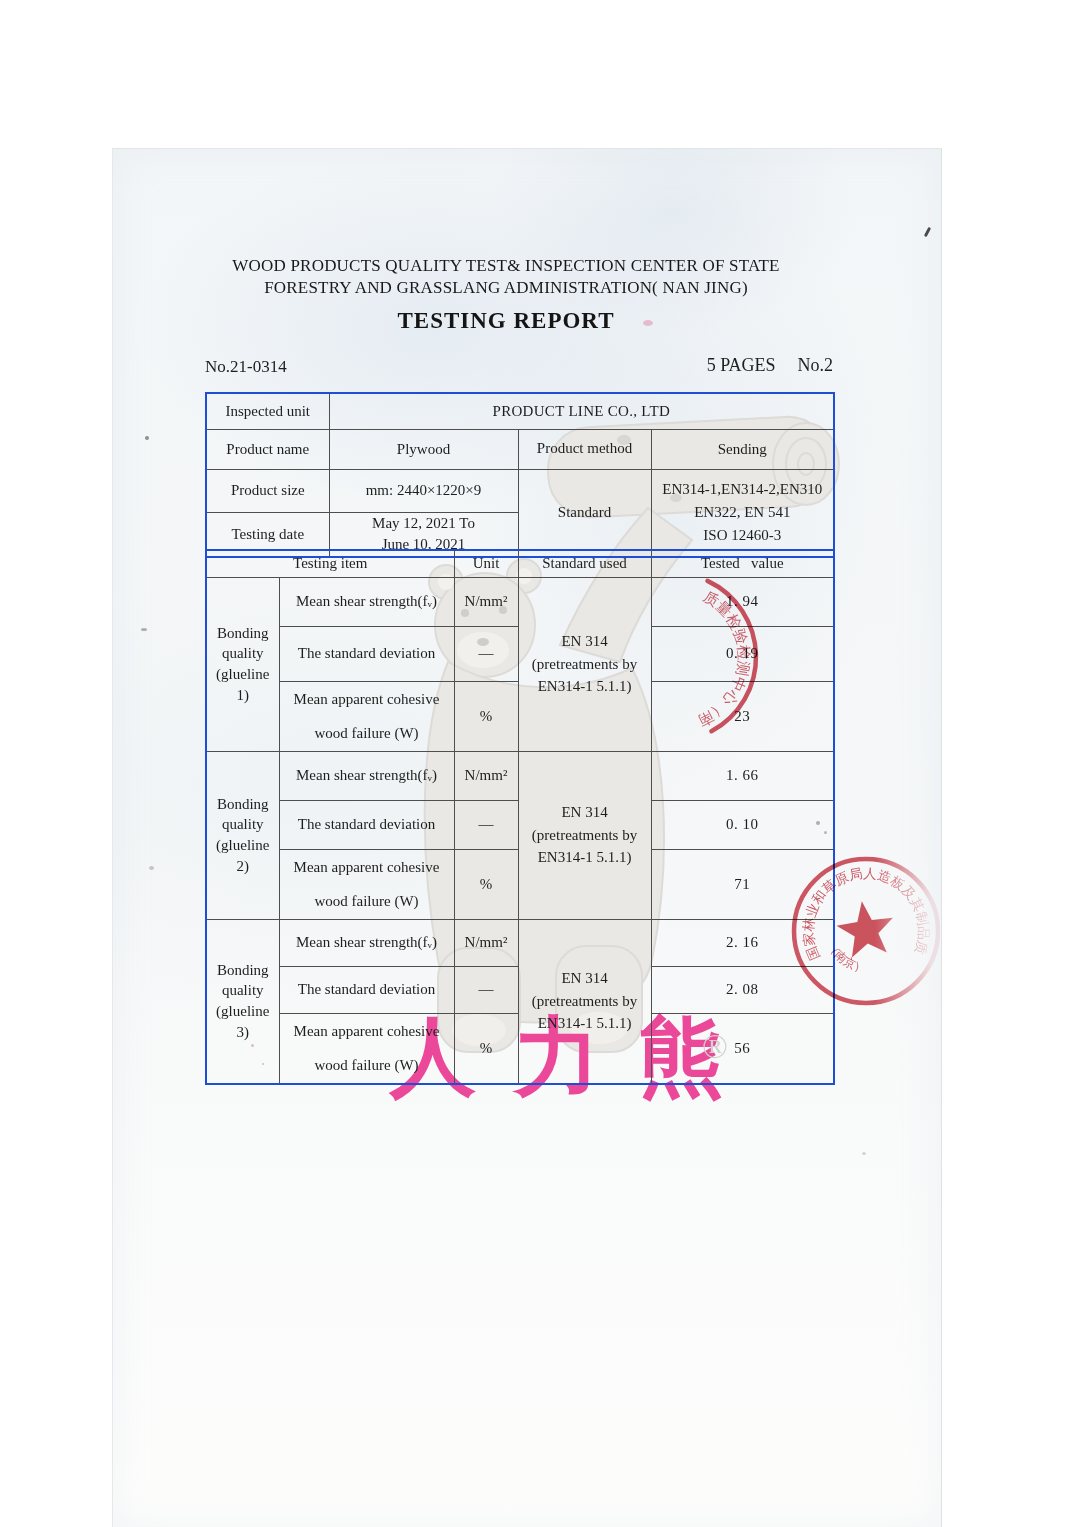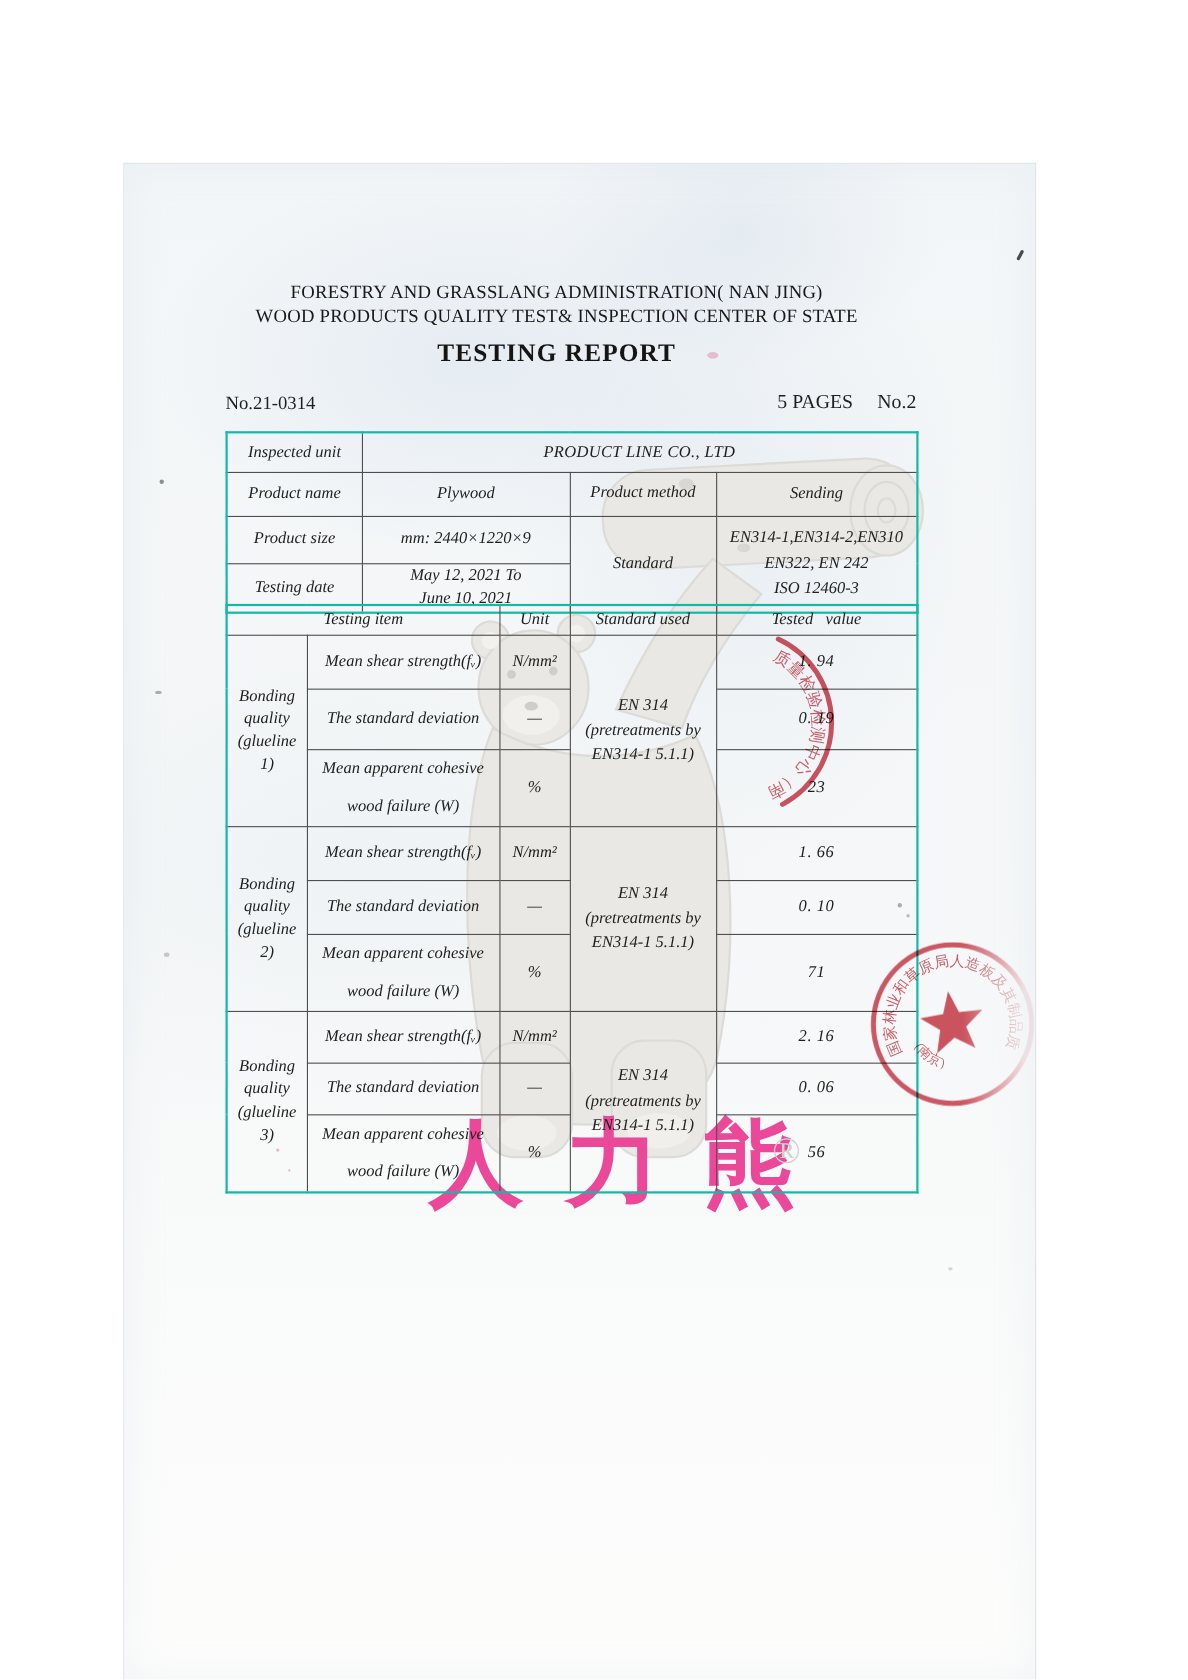--- a/index.html
+++ b/index.html
@@ -15,21 +15,21 @@
          border-top:1px solid #e2e4e6;border-left:1px solid #e6e8ea;border-right:1px solid #dfe1e3;
          box-shadow:inset 0 0 40px rgba(190,205,220,.18);}
   .doc-header{position:absolute;left:150px;top:255px;width:712px;text-align:center;}
   .org-line{font-size:17px;line-height:22px;letter-spacing:.2px;color:#181818;}
   .doc-title{font-size:23px;font-weight:600;letter-spacing:1px;margin-top:9px;color:#151515;}
   .ref-no{position:absolute;left:205px;top:357px;font-size:17px;}
   .pages-wrap{position:absolute;top:355px;right:247px;font-size:18px;display:flex;gap:22px;}
   table.doc{border-collapse:collapse;table-layout:fixed;position:absolute;background:transparent;}
   table.doc td,table.doc th{border:1px solid #4e4e4e;padding:0 4px;overflow:hidden;
         font-weight:normal;vertical-align:middle;text-align:center;font-size:15px;color:#1e1e1e;}
-  table.doc{border:2px solid #14b8a6;font-style:italic;}
+  table.doc{border:2px solid #1d4ed8;}
   .t-info{left:205px;top:392px;width:628px;}
   .t-main{left:205px;top:549px;width:628px;}
   .lbl{font-size:17px;}
   .leftpad{text-align:left;padding-left:13px;}
   .co-name{font-size:14.5px;font-weight:bold;letter-spacing:.3px;text-align:left;padding-left:13px;}
   .plywood{font-size:17px;text-align:left;padding-left:13px;}
   .samp-hd{font-weight:bold;font-size:15px;line-height:1.3;}
   .std-list{text-align:left;padding-left:8px;line-height:1.55;font-size:14.5px;}
   .date-cell{line-height:1.45;}
   th.mainhd{font-weight:bold;font-size:16px;}
@@ -76,22 +76,22 @@
       <rect x="556" y="946" width="86" height="106" rx="30"></rect>
       <ellipse cx="479" cy="1030" rx="27" ry="16" fill="#f0efec" stroke="none"></ellipse>
       <ellipse cx="599" cy="1028" rx="29" ry="16" fill="#f0efec" stroke="none"></ellipse>
     </g>
   </svg>
 
   <div class="wm-brand">人力熊</div>
   <div class="wm-reg">®</div>
 
   <div class="doc-header">
+    <div class="org-line">WOOD PRODUCTS QUALITY TEST&amp; INSPECTION CENTER OF STATE</div>
     <div class="org-line">FORESTRY AND GRASSLANG ADMINISTRATION( NAN JING)</div>
-    <div class="org-line">WOOD PRODUCTS QUALITY TEST&amp; INSPECTION CENTER OF STATE</div>
     <div class="doc-title">TESTING REPORT</div>
   </div>
   <div class="ref-no">No.21-0314</div>
   <div class="pages-wrap">
     <span>5 PAGES</span>
     <span>No.2</span>
   </div>
 
   <table class="doc t-info">
     <colgroup>
@@ -110,21 +110,21 @@
       <td class="plywood">Plywood</td>
       <td class="samp-hd">Product method</td>
       <td class="leftpad">Sending</td>
     </tr>
     <tr style="height:43px">
       <td class="lbl">Product size</td>
       <td class="leftpad">mm: 2440×1220×9</td>
       <td rowspan="2" class="lbl">Standard</td>
       <td rowspan="2" class="std-list">
         <div>EN314-1,EN314-2,EN310</div>
-        <div>EN322, EN 242</div>
+        <div>EN322, EN 541</div>
         <div>ISO 12460-3</div>
       </td>
     </tr>
     <tr style="height:39px">
       <td class="lbl">Testing date</td>
       <td class="date-cell">
         <div>May 12, 2021 To</div>
         <div>June 10, 2021</div>
       </td>
     </tr>
@@ -192,21 +192,21 @@
     <tr style="height:47px">
       <td rowspan="3" class="grp">Bonding quality (glueline 3)</td>
       <td class="item">Mean shear strength(fᵥ)</td>
       <td>N/mm²</td>
       <td rowspan="3" class="stdused">EN 314 (pretreatments by EN314-1 5.1.1)</td>
       <td class="val">2. 16</td>
     </tr>
     <tr style="height:47px">
       <td class="item">The standard deviation</td>
       <td>—</td>
-      <td class="val">0. 06</td>
+      <td class="val">2. 08</td>
     </tr>
     <tr style="height:63px">
       <td class="cohesive">
         <div>Mean apparent cohesive</div>
         <div>wood failure (W)</div>
       </td>
       <td>%</td>
       <td class="val">56</td>
     </tr>
   </tbody>

